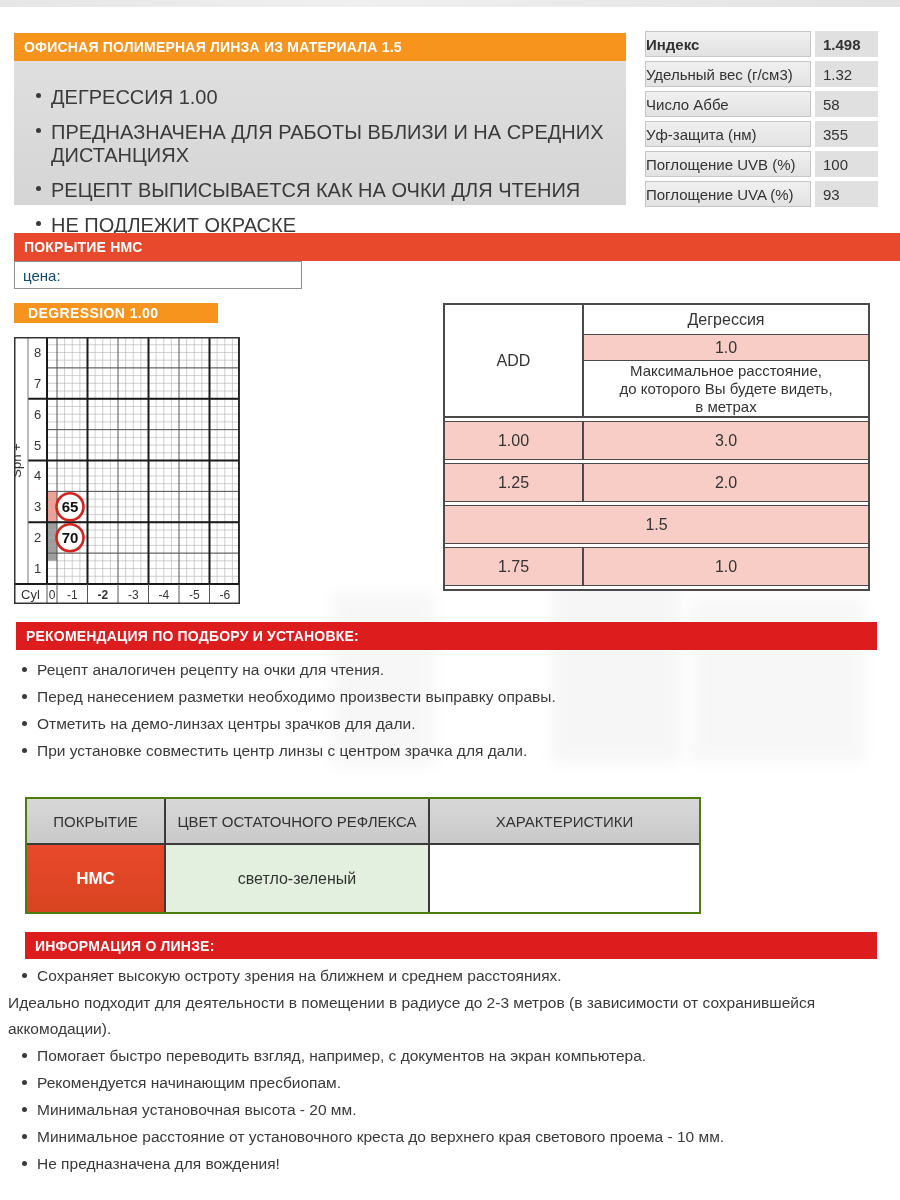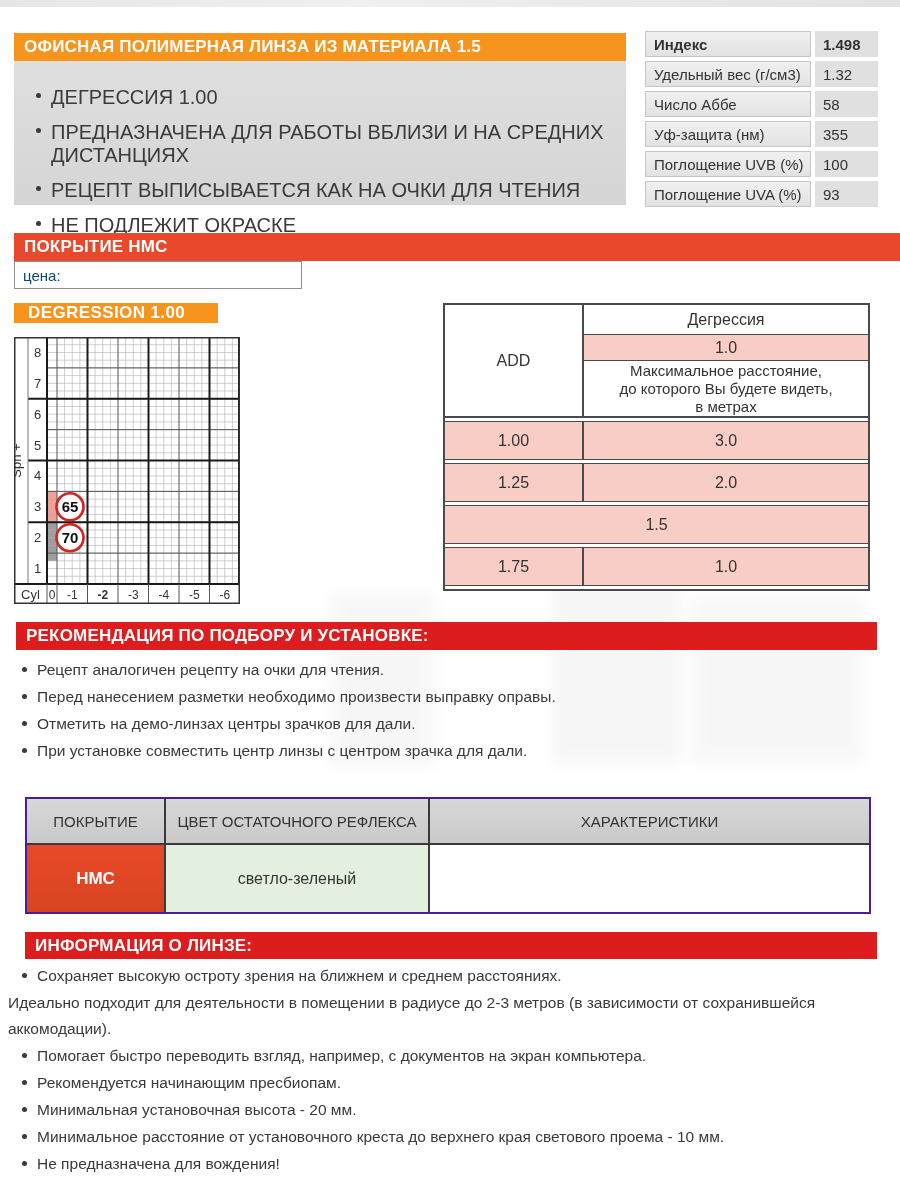--- a/index.html
+++ b/index.html
@@ -4,36 +4,36 @@
 <style>
   html,body{margin:0;padding:0;background:#fff;}
   #page{position:relative;width:900px;height:1200px;background:#ffffff;overflow:hidden;
         font-family:"Liberation Sans",sans-serif;color:#3a3a3a;}
   
   .wm{position:absolute;background:#8d8d98;opacity:.07;filter:blur(7px);pointer-events:none;}
   #top-strip{position:absolute;left:0;top:0;width:100%;height:7px;
              background:linear-gradient(90deg,#e6e6e6,#f0f0f0 40%,#e2e2e2);}
   
   .bar{position:absolute;box-sizing:border-box;display:flex;align-items:center;
-       padding-left:10px;color:#fff;font-weight:bold;font-size:17px;letter-spacing:.2px;}
+       padding-left:10px;color:#fff;font-weight:bold;font-size:14px;letter-spacing:.2px;}
   #title-bar{left:14px;top:33px;width:612px;height:28px;background:var(--c-orange);}
   #coating-bar{left:14px;top:233px;width:888px;height:28px;background:var(--c-orange_red);}
   #rec-bar{left:16px;top:622px;width:861px;height:28px;background:var(--c-red);}
   #info-bar{left:25px;top:932px;width:852px;height:27px;background:var(--c-red);}
   #degression-badge{left:14px;top:303px;width:204px;height:20px;background:var(--c-orange);
                     padding-left:14px;letter-spacing:.4px;}
   
   #features{position:absolute;left:14px;top:61px;width:612px;height:144px;box-sizing:border-box;
             background:linear-gradient(#dfdfdf,#d5d5d5);padding:25px 10px 0 22px;}
   .feature{display:flex;align-items:flex-start;margin-bottom:12px;font-size:20px;color:#3a3a3a;}
   .dot{width:5px;height:5px;border-radius:50%;background:#3a3a3a;margin:7px 10px 0 0;flex:none;}
   
   #spec-table{position:absolute;left:645px;top:31px;width:233px;}
   .spec-row{display:flex;height:26px;margin-bottom:4px;}
-  .spec-label{width:166px;box-sizing:border-box;margin-right:4px;padding-left:8px;
+  .spec-label{width:166px;box-sizing:border-box;margin-right:4px;
               background:linear-gradient(#f0f0f0,#e2e2e2);border:1px solid #c6c6c6;
               display:flex;align-items:center;font-size:15px;color:#333;}
   .spec-value{flex:1;background:#e0e0e0;display:flex;align-items:center;padding-left:8px;
               font-size:15px;color:#333;}
   .style-strong .spec-label,.style-strong .spec-value{font-weight:bold;}
   
   #price-box{position:absolute;left:14px;top:261px;width:288px;height:28px;box-sizing:border-box;
              background:#fff;border:1px solid #8f8f8f;display:flex;align-items:center;
              padding-left:8px;font-size:15px;color:#0c4a6e;}
   
@@ -57,22 +57,22 @@
   .add-row .rc1{width:137px;flex:none;border-right:2px solid #4a4a4a;display:flex;
                 align-items:center;justify-content:center;}
   .add-row .rc2{flex:1;display:flex;align-items:center;justify-content:center;}
   
   #rec-list{position:absolute;left:20px;top:657px;width:842px;}
   #info-list{position:absolute;left:8px;top:963px;width:874px;}
   .li{display:flex;align-items:flex-start;font-size:15.5px;line-height:26px;color:#3a3a3a;margin-bottom:1px;}
   #rec-list .li .dot{margin:10px 10px 0 2px;}
   #info-list .li .dot{margin:10px 10px 0 14px;}
   
-  #coating-table{position:absolute;left:25px;top:797px;width:846px;box-sizing:border-box;
-                 border:2px solid #4c1d95;display:grid;grid-template-columns:139px 264px 1fr;}
+  #coating-table{position:absolute;left:25px;top:797px;width:676px;box-sizing:border-box;
+                 border:2px solid #4d7c0f;display:grid;grid-template-columns:139px 264px 1fr;}
   .ct-h{background:linear-gradient(#d8d8d8,#c9c9c9);height:44px;display:flex;align-items:center;
         justify-content:center;font-size:15px;color:#333;border-bottom:2px solid #3a3a3a;}
   .ct-b{min-height:67px;display:flex;align-items:center;justify-content:center;font-size:16px;color:#333;}
   .brd{border-right:2px solid #3a3a3a;}
   #hmc-cell{background:linear-gradient(var(--c-orange_red),#d84420);color:#fff;
             font-weight:bold;font-size:17px;}
   #reflex-cell{background:var(--c-light_green);}
   #char-cell{background:#fff;flex-direction:column;align-items:stretch;justify-content:center;
              font-size:15px;line-height:19px;padding:5px 8px;box-sizing:border-box;}
   #char-cell div.char-line:first-of-type{text-align:justify;}

